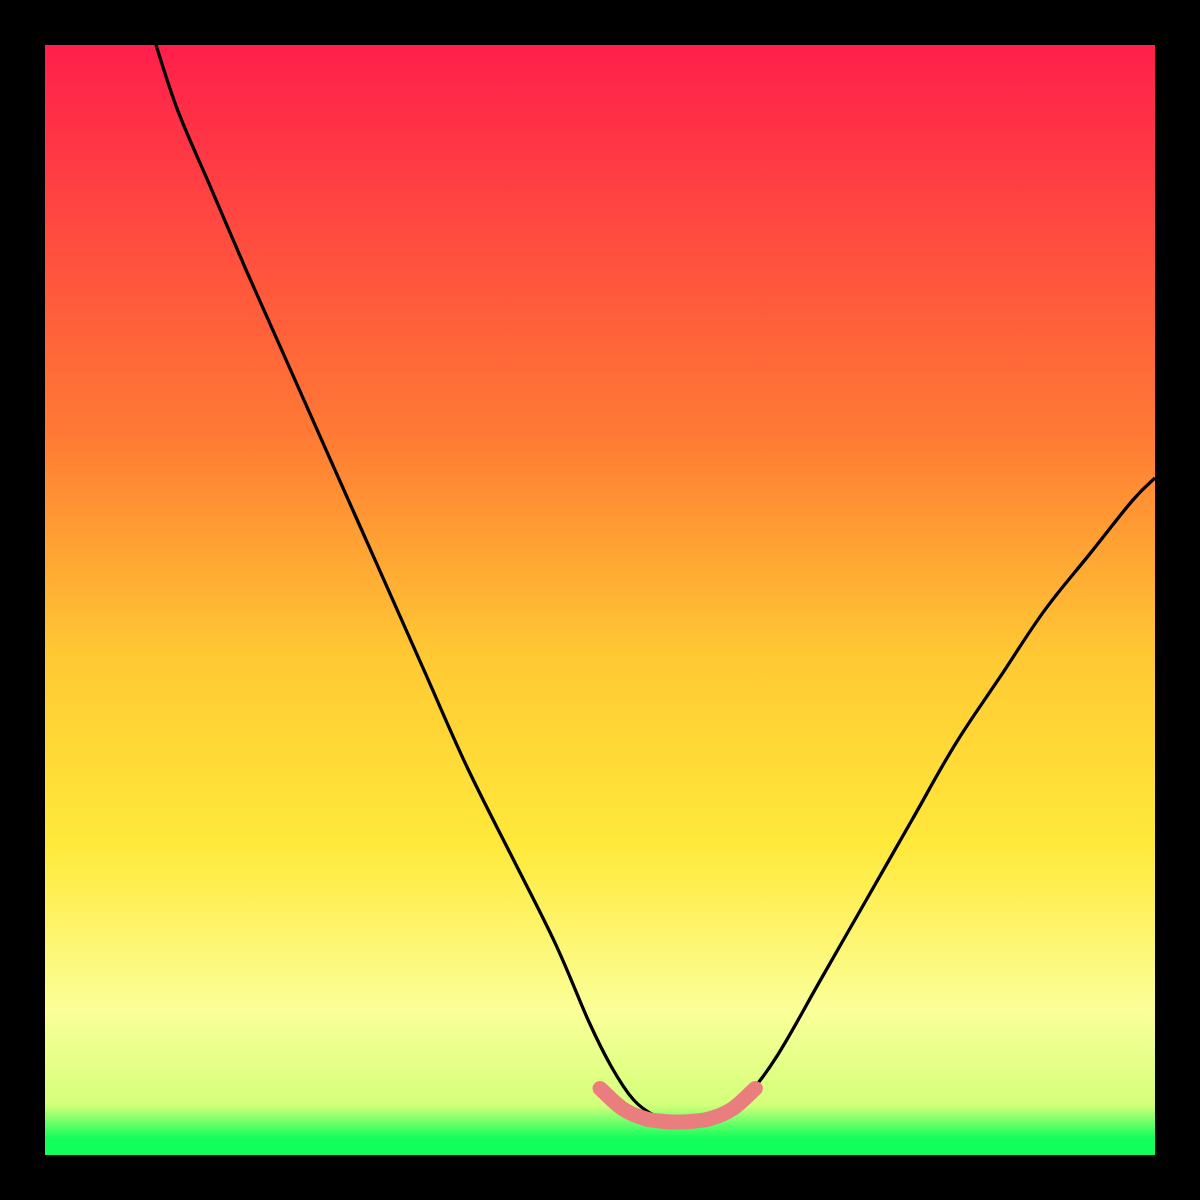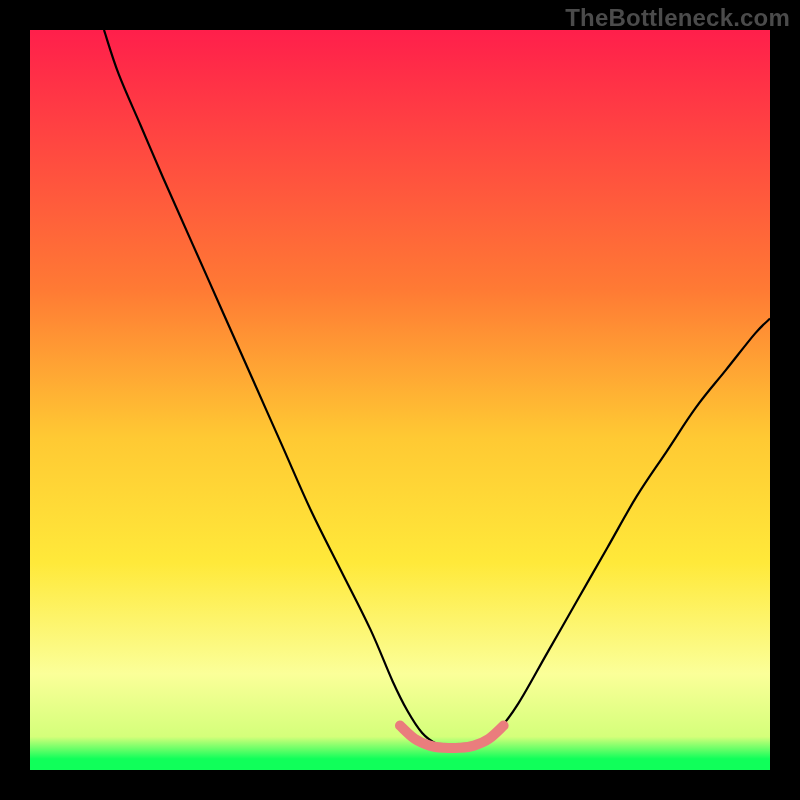--- a/index.html
+++ b/index.html
@@ -36,21 +36,20 @@
     height: 740px;
   }
   svg {
     display: block;
   }
 </style>
 </head>
 <body>
 
 <div class="frame">
-  <div class="watermark">TheBottleneck.com</div>
 
   <div class="plot-wrap">
     <svg id="chart-svg" width="740" height="740" viewBox="0 0 740 740">
       <defs>
         <linearGradient id="bg-grad" x1="0" y1="0" x2="0" y2="1">
             <stop offset="0.00%" stop-color="#ff1f4b"></stop>
             <stop offset="35.00%" stop-color="#ff7a34"></stop>
             <stop offset="55.00%" stop-color="#ffc933"></stop>
             <stop offset="72.00%" stop-color="#ffe93a"></stop>
             <stop offset="87.00%" stop-color="#fbff99"></stop>

